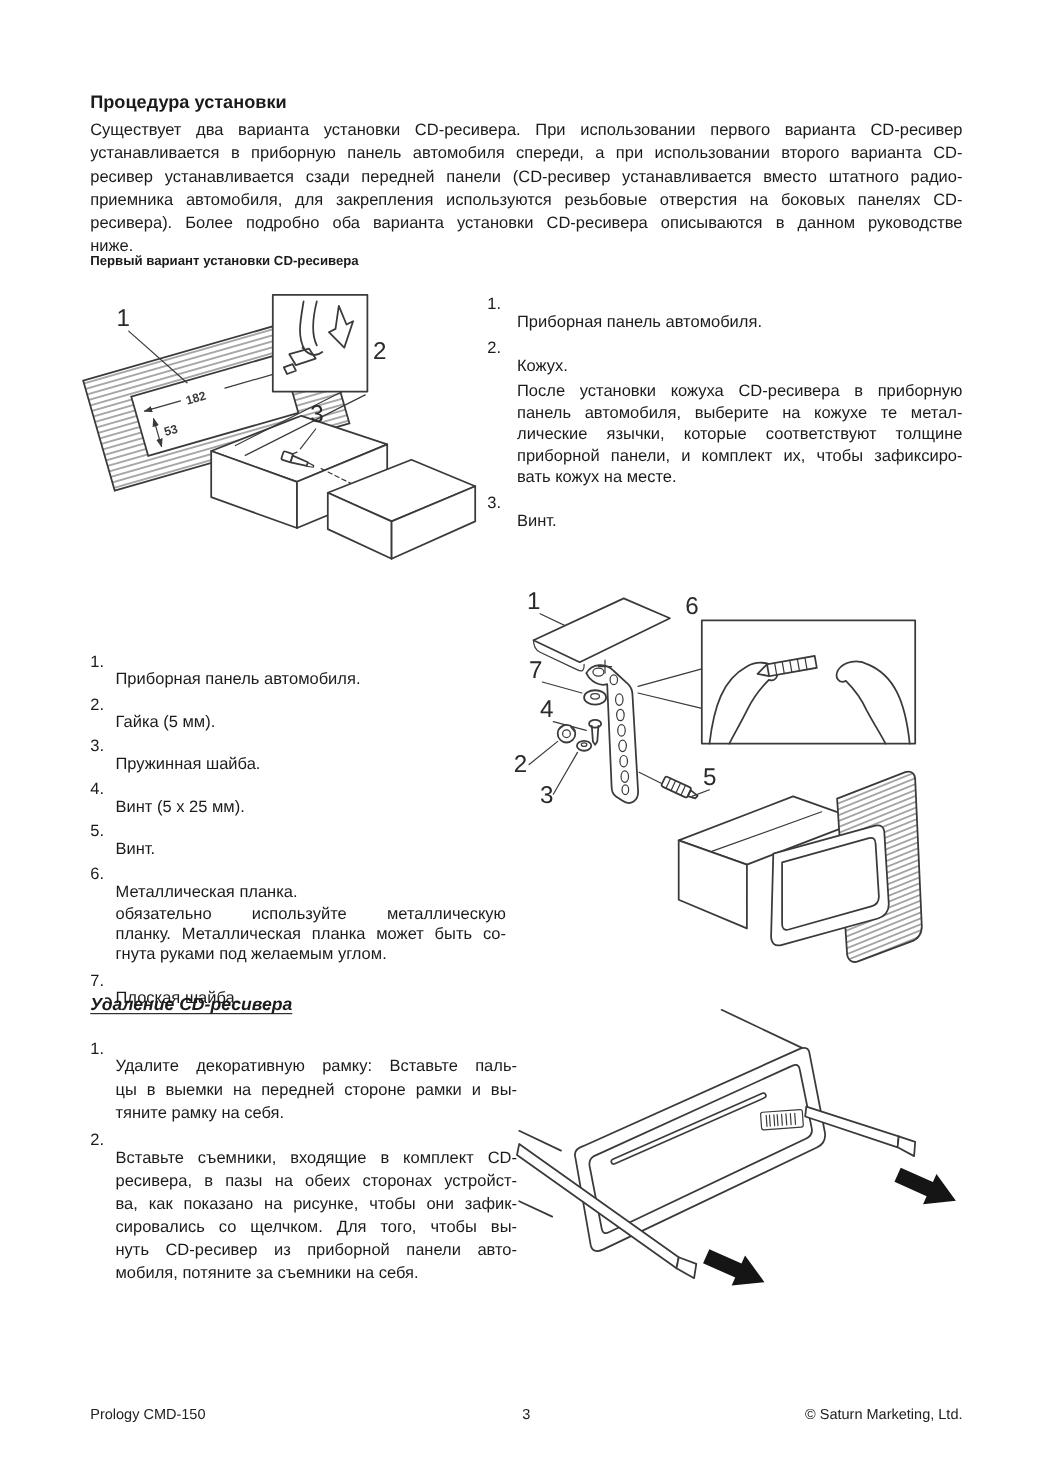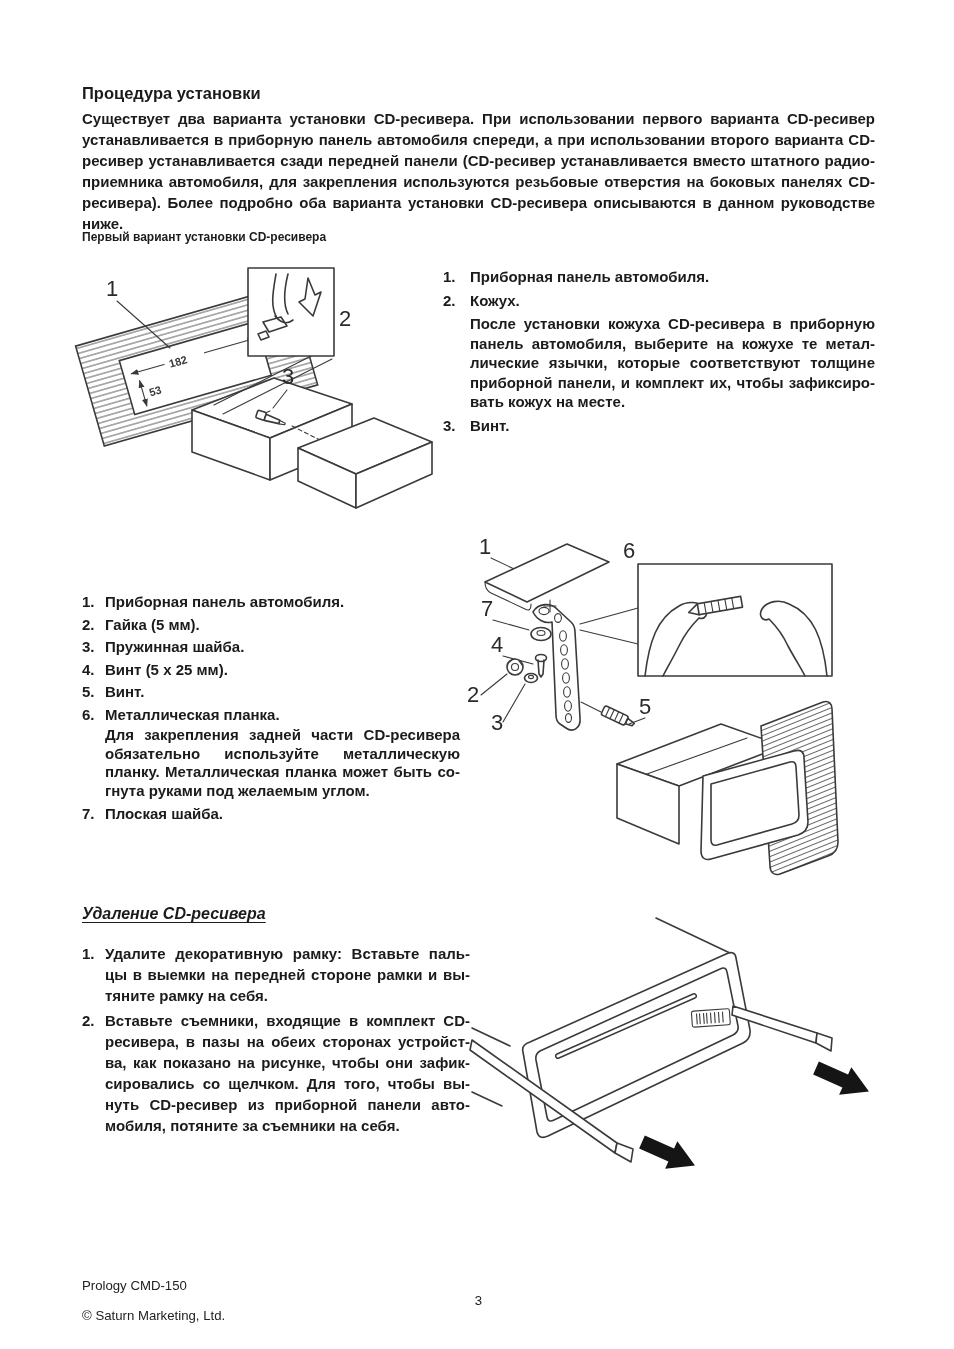--- a/index.html
+++ b/index.html
@@ -2,37 +2,37 @@
 <html><head>
 <meta charset="utf-8">
 <style>
   html,body{margin:0;padding:0;background:#ffffff;}
   .page{position:relative;width:954px;height:1349px;background:#fff;overflow:hidden;
         font-family:"Liberation Sans","DejaVu Sans",sans-serif;color:#1b1b1b;}
   .abs{position:absolute;}
   .h1{font-size:16.5px;font-weight:700;}
   .h2{font-size:12px;font-weight:700;}
   .h3{font-size:16px;font-weight:700;text-decoration:underline;text-underline-offset:3px;font-style:italic;}
-  .bt{font-size:15px;line-height:21px;font-weight:bold;}
+  .bt{font-size:15px;line-height:21px;}
   .jline{text-align:justify;text-align-last:justify;}
   .jline.jlast{text-align-last:left;}
   .lrow{display:flex;align-items:flex-start;margin-bottom:1.5px;}
   .lnum{flex:none;}
-  .ltxt{flex:1;}
+  .ltxt{flex:1;margin-top:16px;}
   .rlist .lnum{width:27px;}
   .llist .lnum{width:23px;}
   .mlist .lnum{width:23px;}
   .rlist .lrow{margin-bottom:3px;}
   .mlist .lrow{margin-bottom:4px;}
   .note-r{margin:1px 0 3px 27px;line-height:19.5px;}
   .note-l{margin:1px 0 3px 23px;line-height:18.5px;}
   .footer{display:flex;font-size:13.2px;color:#222;}
   .footer span{flex:1;}
   .footer .c{text-align:center;}
-  .footer .r{text-align:left;}
+  .footer .r{text-align:right;}
   svg.fig{position:absolute;overflow:visible;}
   .ln{fill:none;stroke:#3a3a3a;stroke-width:1.6;stroke-linecap:round;stroke-linejoin:round;}
   .fw{fill:#fff;stroke:#3a3a3a;stroke-width:1.6;stroke-linejoin:round;}
   .thin{stroke-width:1.1;}
   .numlab{font-family:"Liberation Sans",sans-serif;font-size:22px;fill:#2a2a2a;}
   .dim{font-family:"Liberation Sans",sans-serif;font-size:11px;font-weight:700;fill:#3a3a3a;}
   .blk{fill:#151515;stroke:none;}
 </style>
 </head>
 <body>
@@ -238,21 +238,20 @@
     </div>
     <div class="lrow">
       <span class="lnum">5.</span>
       <span class="ltxt">Винт.</span>
     </div>
     <div class="lrow">
       <span class="lnum">6.</span>
       <span class="ltxt">Металлическая планка.</span>
     </div>
     <div class="note-l">
-        <div class="jline">Для закрепления задней части CD-ресивера</div>
         <div class="jline">обязательно используйте металлическую</div>
         <div class="jline">планку. Металлическая планка может быть со-</div>
         <div class="jline jlast">гнута руками под желаемым углом.</div>
       </div>
     <div class="lrow">
       <span class="lnum">7.</span>
       <span class="ltxt">Плоская шайба.</span>
     </div>
   </div>
 
@@ -302,19 +301,19 @@
       <polygon class="fw" points="147,233 163,239 161,252 145,243"></polygon>
     </g>
     <g transform="translate(346,158) rotate(24)">
       <path class="blk" d="M0,-7 L32,-7 L32,-15 L58,0 L32,15 L32,7 L0,7 Z"></path>
     </g>
     <g transform="translate(172,232) rotate(24)">
       <path class="blk" d="M0,-7 L32,-7 L32,-15 L58,0 L32,15 L32,7 L0,7 Z"></path>
     </g>
   </svg>
 
-  <div class="abs footer" style="left:82px;top:1278px;width:793px;flex-direction:column;">
+  <div class="abs footer" style="left:82px;top:1278px;width:793px;">
     <span>Prology CMD-150</span>
     <span class="c">3</span>
     <span class="r">© Saturn Marketing, Ltd.</span>
   </div>
 
 </div>
 
 </body></html>

